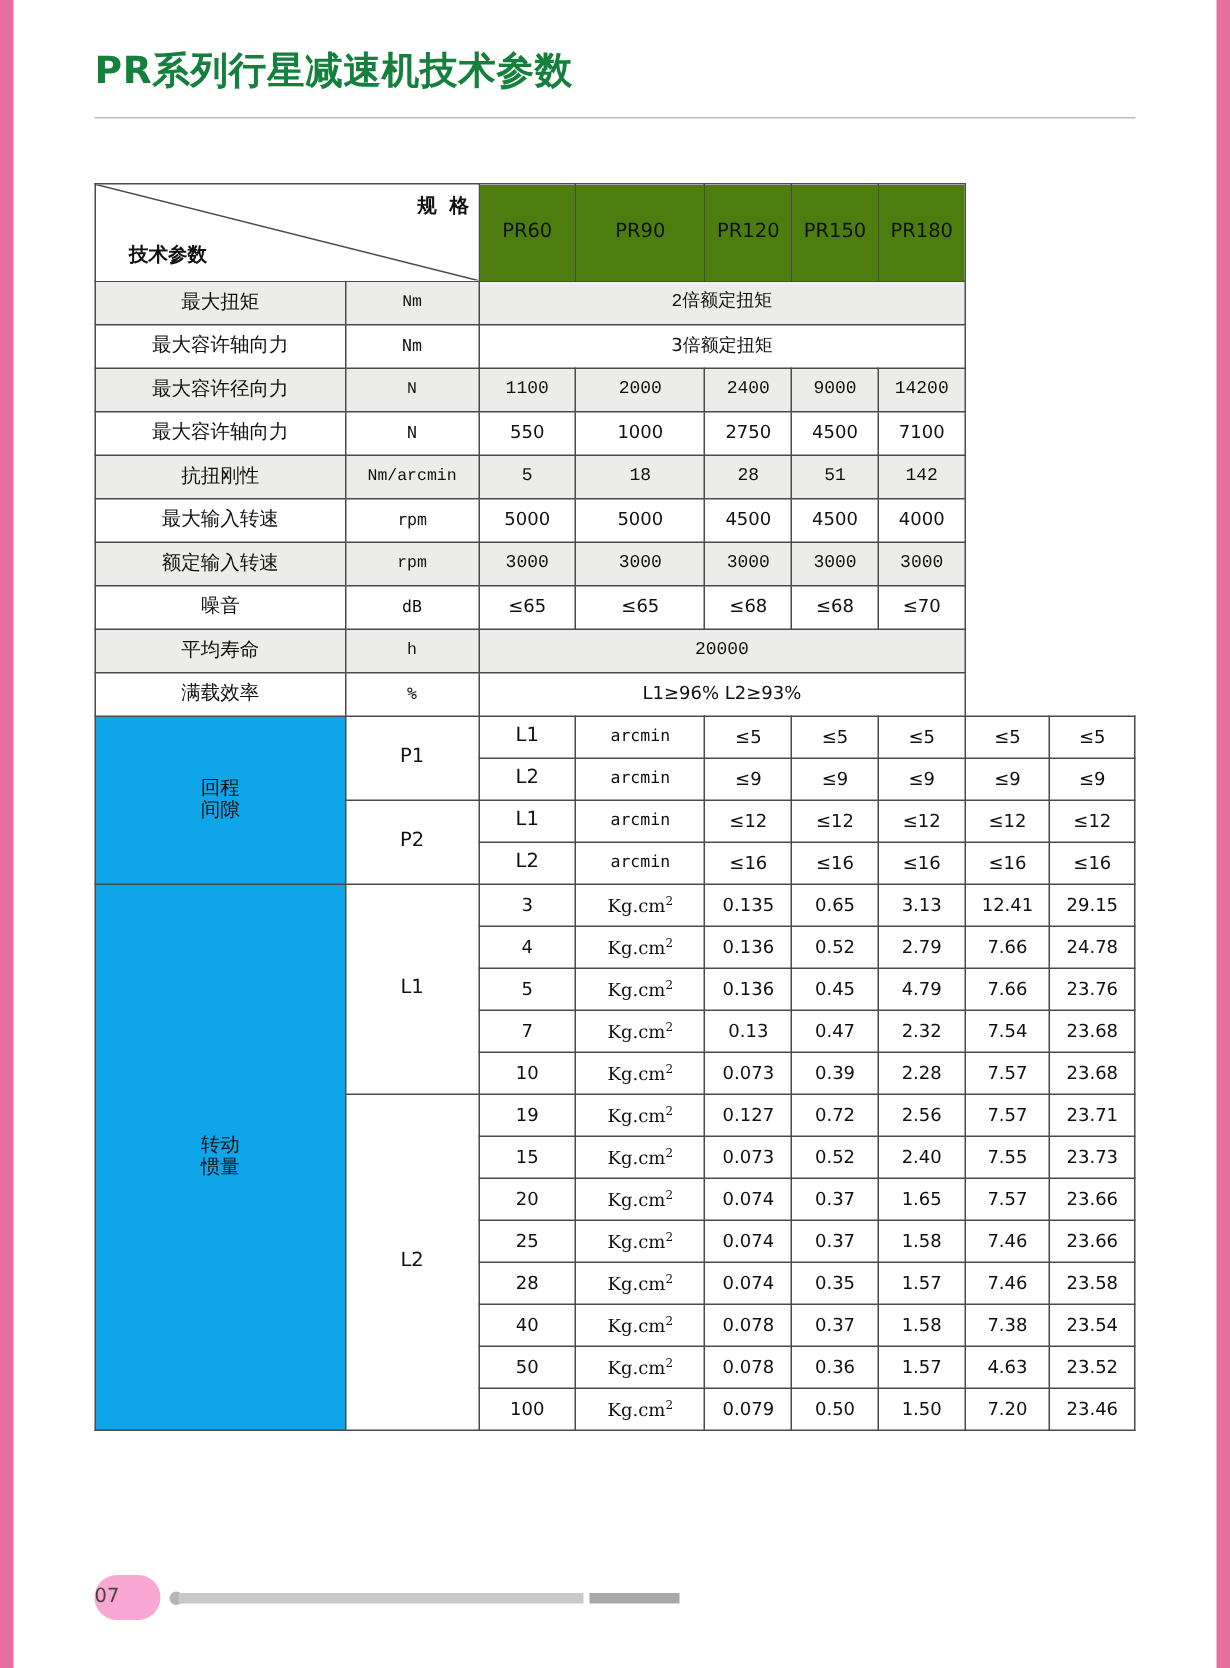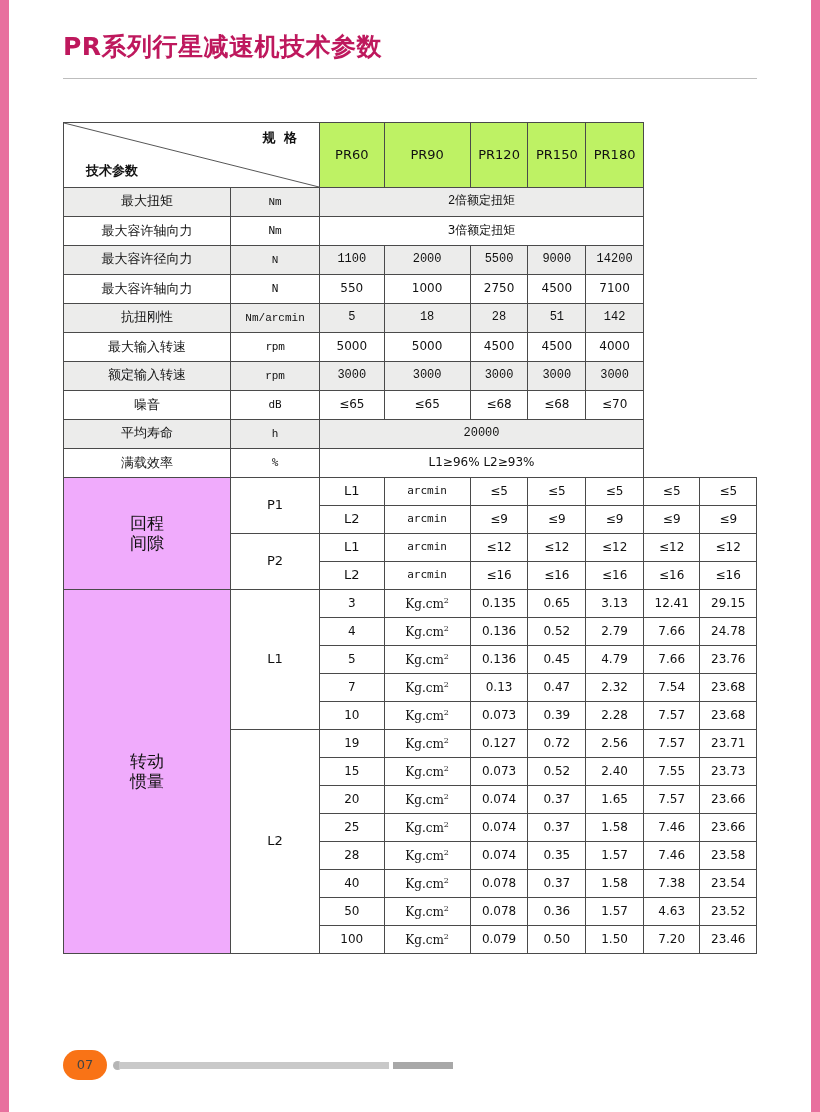--- a/index.html
+++ b/index.html
@@ -38,21 +38,21 @@
     position: absolute;
     left: 63px;
     top: 30px;
     width: 700px;
   }
   .doc-title {
     font-family: "DejaVu Sans", sans-serif;
     font-weight: bold;
     font-size: 25px;
     letter-spacing: 0.5px;
-    color: #be185d;
+    color: #15803d;
     white-space: nowrap;
   }
   .title-rule {
     position: absolute;
     left: 63px;
     top: 78px;
     width: 694px;
     height: 1px;
     background: #bdbdbd;
   }
@@ -85,41 +85,41 @@
     width: 292px;
     height: 64px;
   }
   .corner .diag {
     position: absolute;
     left: 0; top: 0;
     width: 100%; height: 100%;
   }
   .corner .lbl-top {
     position: absolute;
-    right: 20px;
+    right: 4px;
     top: 8px;
     font-family: "DejaVu Sans", sans-serif;
     font-size: 13px;
     letter-spacing: 2px;
     font-weight: bold;
   }
   .corner .lbl-bot {
     position: absolute;
     left: 22px;
     bottom: 8px;
     font-family: "DejaVu Sans", sans-serif;
     font-size: 13px;
     font-weight: bold;
     margin-top: 28px;
   }
   .model-hd {
     font-family: "DejaVu Sans", sans-serif;
     font-size: 13px;
     font-weight: bold;
-    background: #bef264;
+    background: #4d7c0f;
   }
   .row-shade td { background: #ececeb; font-family: Liberation Mono, monospace; }
   .row-plain td { background: #ffffff; }
   .p-name {
     font-family: "DejaVu Sans", sans-serif;
     font-size: 13px;
     font-weight: bold;
     width: 198px;
     height: 28px;
   }
@@ -132,24 +132,24 @@
     width: 60px;
     font-family: "DejaVu Sans", sans-serif;
     font-size: 12px;
   }
   .merged {
     font-family: "DejaVu Sans", sans-serif;
     font-size: 12px;
   }
   .grp-label {
     font-family: "DejaVu Sans", sans-serif;
-    font-size: 17px;
+    font-size: 13px;
     font-weight: bold;
     width: 68px;
-    background: #f0abfc;
+    background: #0ea5e9;
     line-height: 1.6;
   }
   .sub-label {
     font-family: "DejaVu Sans", sans-serif;
     font-size: 13px;
     font-weight: bold;
     width: 60px;
     background: #ffffff;
   }
   .idx-label {
@@ -179,27 +179,27 @@
     position: absolute;
     left: 63px;
     top: 1050px;
     width: 700px;
     height: 40px;
   }
   .pg-badge {
     position: absolute;
     left: 0; top: 0;
     width: 44px; height: 30px;
-    background: #f97316;
+    background: #f9a8d4;
     border-radius: 15px;
     color: #444;
     font-family: "DejaVu Sans", sans-serif;
     font-size: 13px;
     line-height: 30px;
-    text-align: center;
+    text-align: left;
   }
   .bar1 {
     position: absolute;
     left: 56px; top: 12px;
     width: 270px; height: 7px;
     background: #c9c9c9;
   }
   .bar2 {
     position: absolute;
     left: 330px; top: 12px;
@@ -250,21 +250,21 @@
         <tr class="row-plain">
           <td class="p-name rowh">最大容许轴向力</td>
           <td class="p-unit rowh">Nm</td>
           <td class="merged rowh" colspan="5">3倍额定扭矩</td>
         </tr>
         <tr class="row-shade">
           <td class="p-name rowh">最大容许径向力</td>
           <td class="p-unit rowh">N</td>
           <td class="val rowh">1100</td>
           <td class="val rowh">2000</td>
-          <td class="val rowh">5500</td>
+          <td class="val rowh">2400</td>
           <td class="val rowh">9000</td>
           <td class="val rowh">14200</td>
         </tr>
         <tr class="row-plain">
           <td class="p-name rowh">最大容许轴向力</td>
           <td class="p-unit rowh">N</td>
           <td class="val rowh">550</td>
           <td class="val rowh">1000</td>
           <td class="val rowh">2750</td>
           <td class="val rowh">4500</td>

